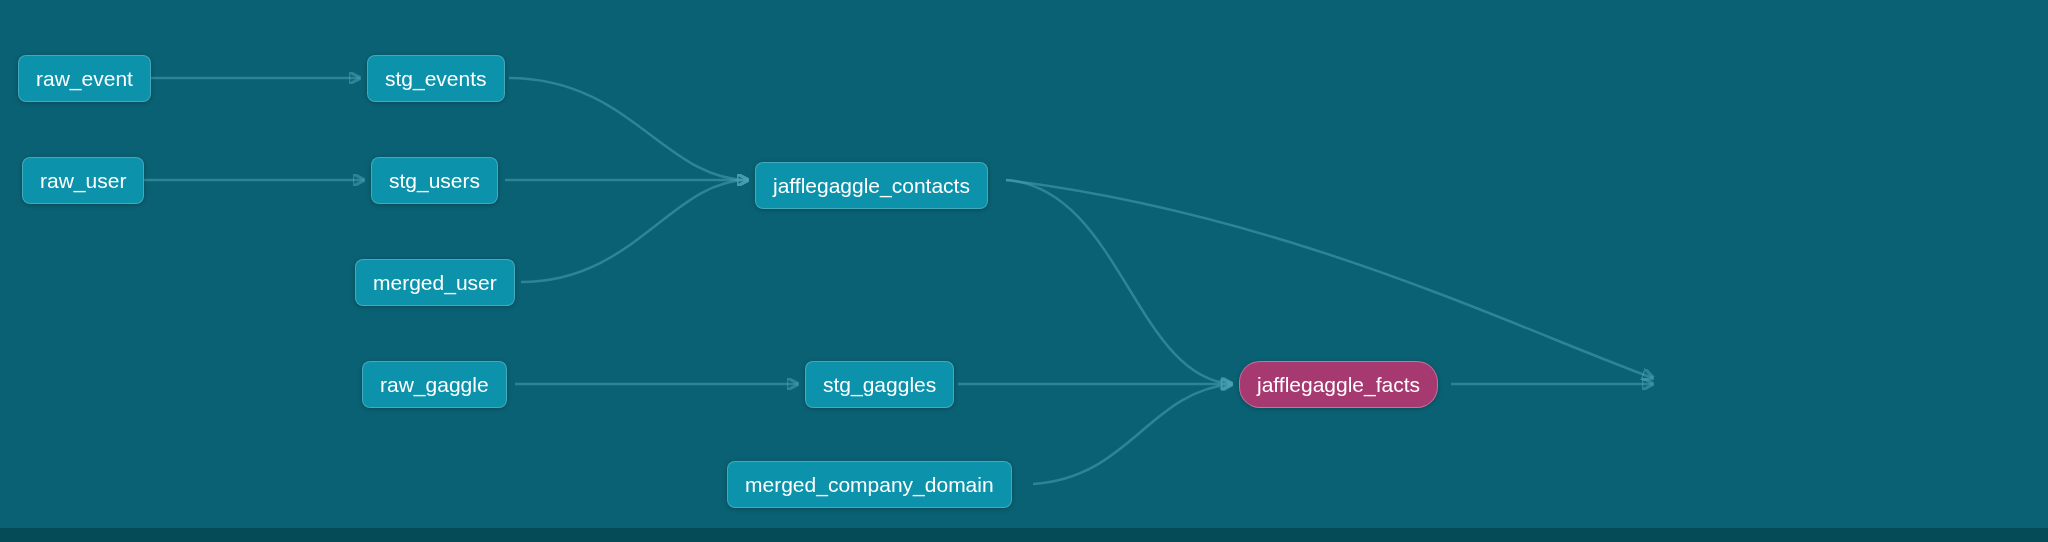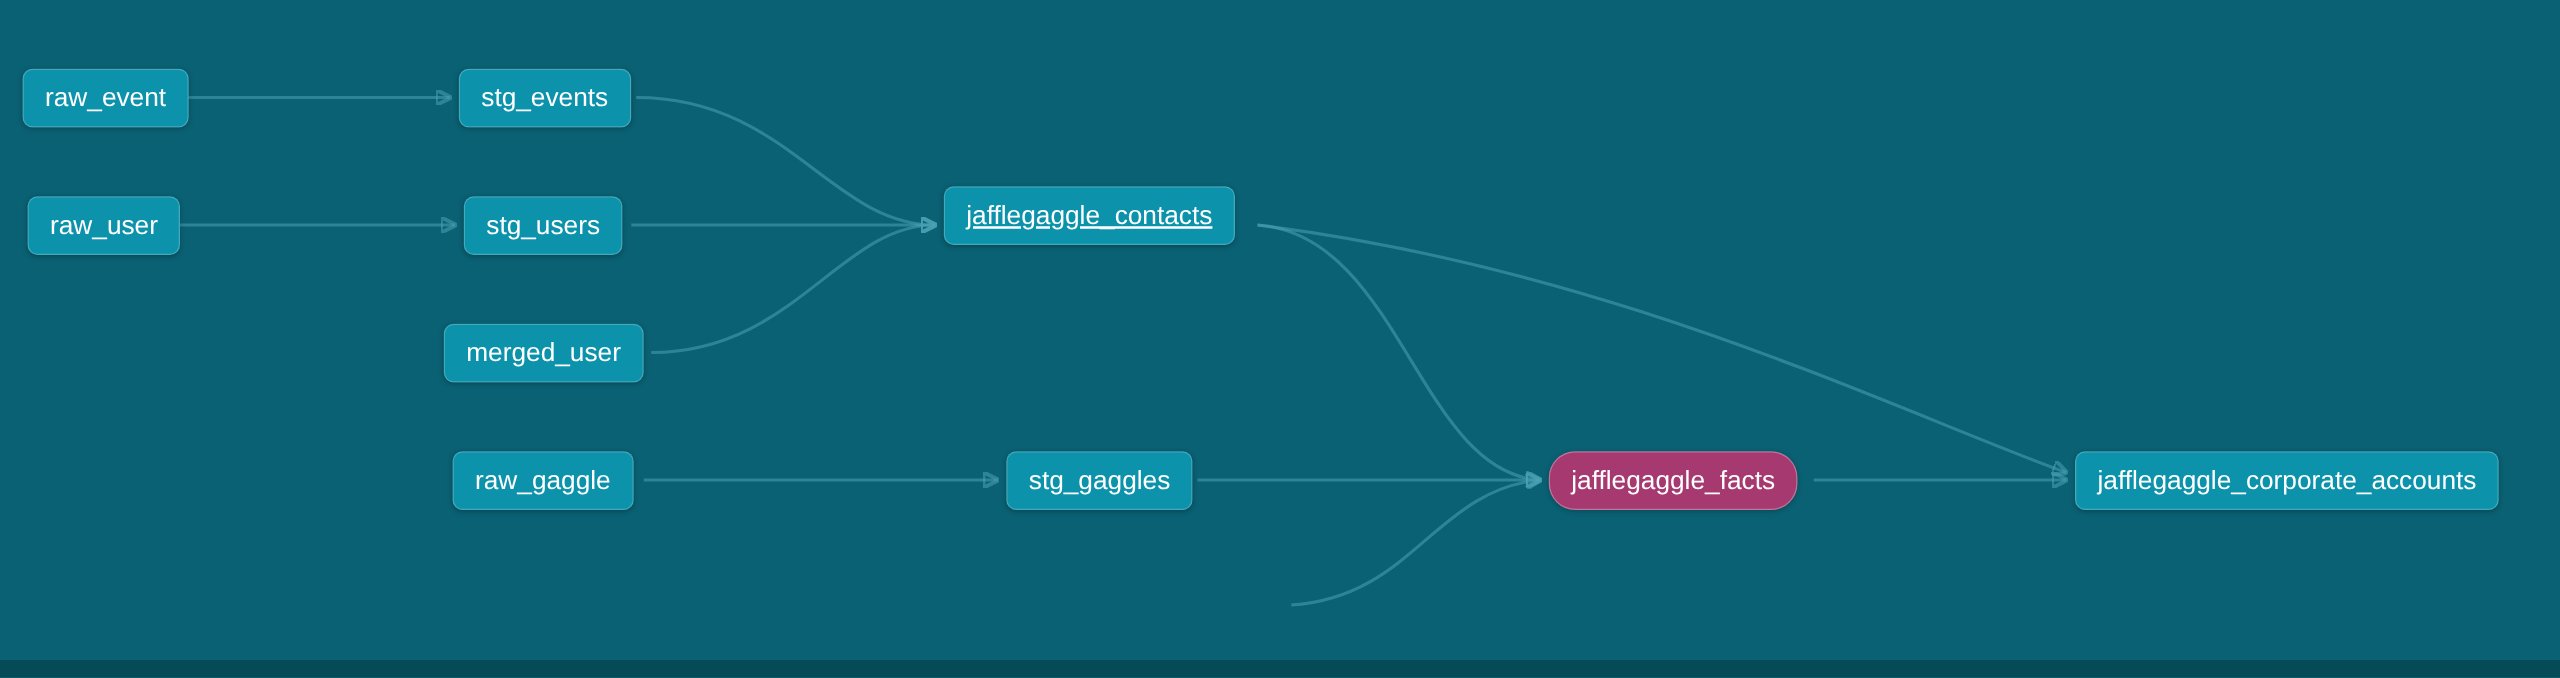--- a/index.html
+++ b/index.html
@@ -79,20 +79,20 @@
     <path d="M1033,484 C1130,478 1148,392 1232,384" marker-end="url(#arrow)"></path>
     <path d="M1451,384 L1653,384" marker-end="url(#arrow)"></path>
     <path d="M1006,180 C1290,215 1520,330 1653,378" marker-end="url(#arrow)"></path>
   </svg>
 
   <div class="node" style="left:18px;  top:55px;">raw_event</div>
   <div class="node" style="left:367px; top:55px;">stg_events</div>
   <div class="node" style="left:22px;  top:157px;">raw_user</div>
   <div class="node" style="left:355px; top:259px;">merged_user</div>
   <div class="node" style="left:371px; top:157px;">stg_users</div>
-  <div class="node" style="left:755px; top:149px;text-decoration:underline;">jafflegaggle_contacts</div>
+  <div class="node" style="left:755px; top:162px;">jafflegaggle_contacts</div>
   <div class="node" style="left:362px; top:361px;">raw_gaggle</div>
   <div class="node" style="left:805px; top:361px;">stg_gaggles</div>
+  <div class="node" style="left:727px; top:461px;">merged_company_domain</div>
   <div class="node selected" style="left:1239px; top:361px;">jafflegaggle_facts</div>
-  <div class="node" style="left:1660px; top:361px;">jafflegaggle_corporate_accounts</div>
 
   <div class="bottom-bar"></div>
 </div>
 
 </body></html>

